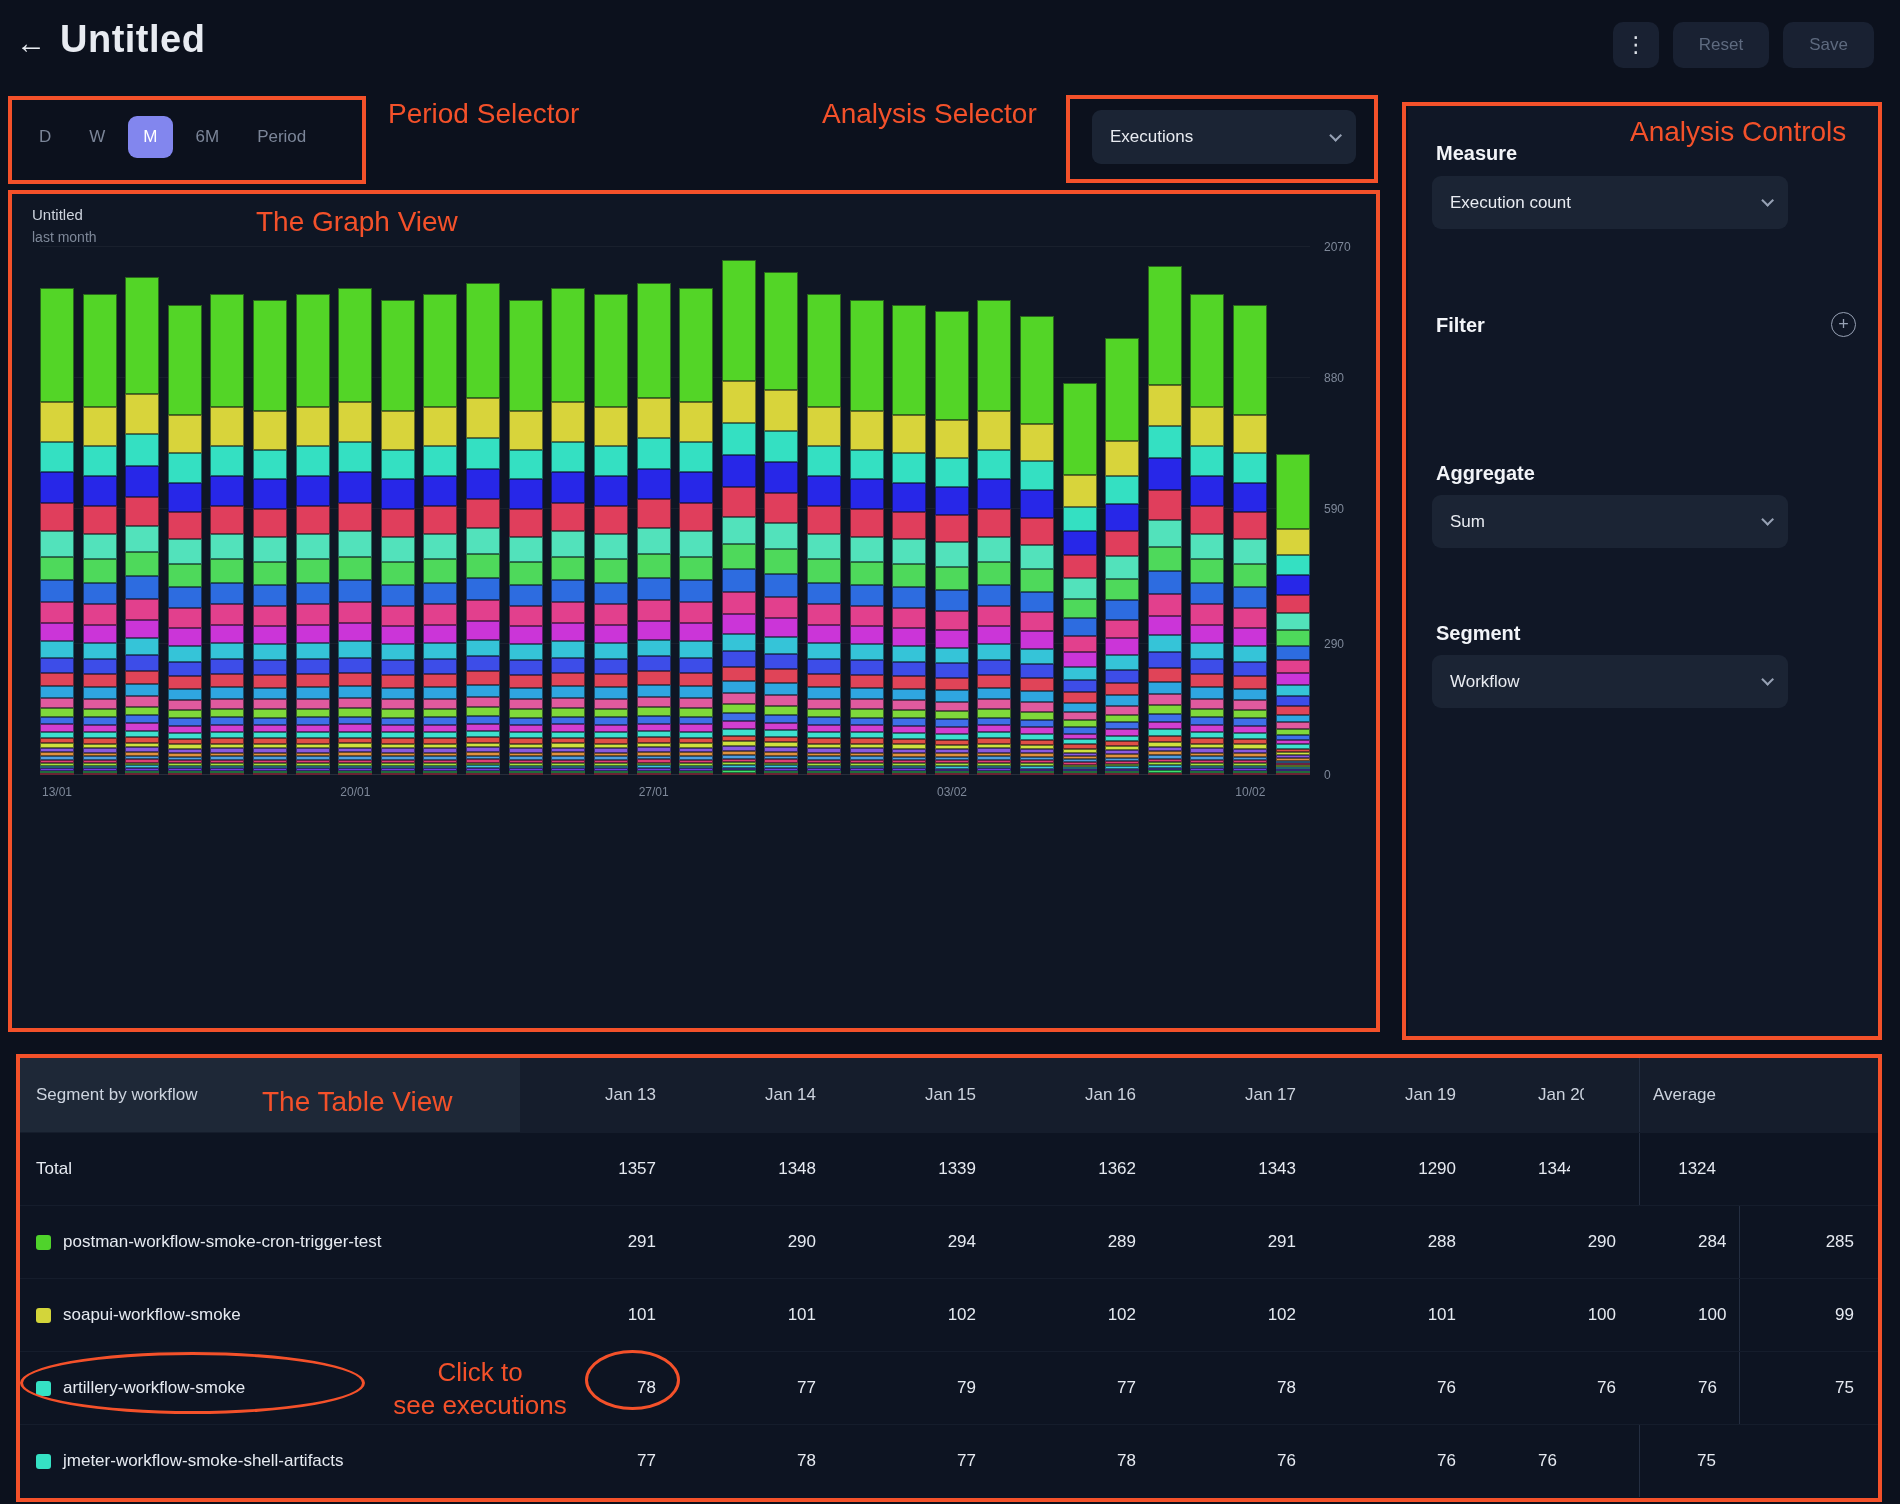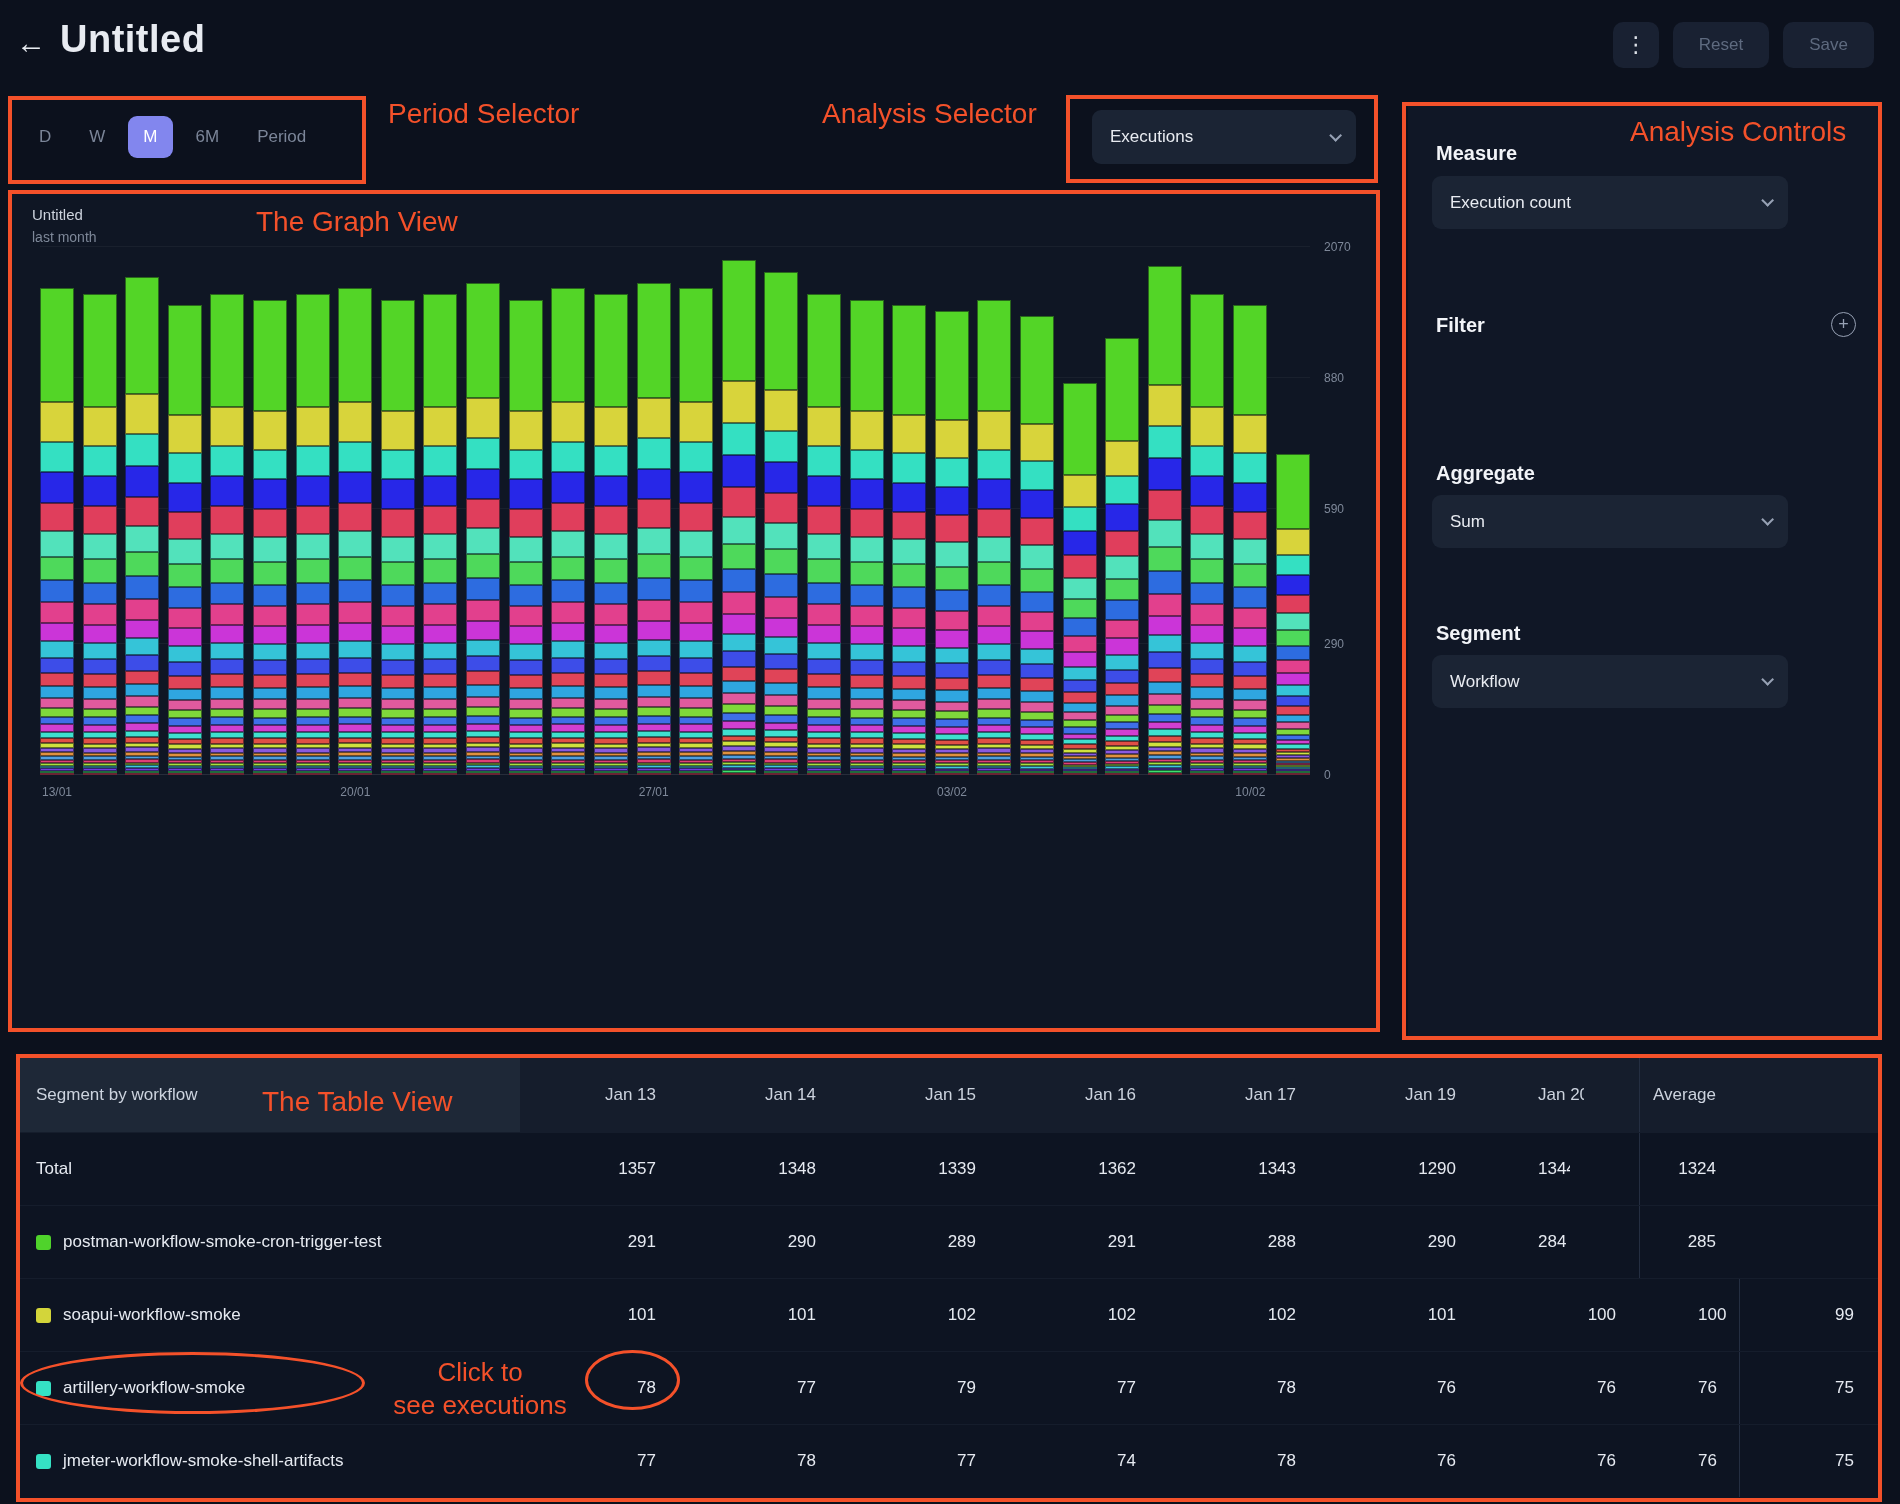--- a/index.html
+++ b/index.html
@@ -1141,20 +1141,21 @@
         </div>
         <div class="cell num">1324</div>
       </div>
       <div class="trow">
         <div class="cell name">
           <span class="swatch" style="background: rgb(79, 211, 43);"></span>
           <span>postman-workflow-smoke-cron-trigger-test</span>
         </div>
         <div class="cell num">291</div>
         <div class="cell num">290</div>
+        <div class="cell num">294</div>
         <div class="cell num">289</div>
         <div class="cell num">291</div>
         <div class="cell num">288</div>
         <div class="cell num">290</div>
         <div class="cell clip">
           <span class="clipwin w-val">284</span>
         </div>
         <div class="cell num">285</div>
       </div>
       <div class="trow">
@@ -1192,21 +1193,20 @@
         <div class="cell num">75</div>
       </div>
       <div class="trow">
         <div class="cell name">
           <span class="swatch" style="background: rgb(53, 226, 196);"></span>
           <span>jmeter-workflow-smoke-shell-artifacts</span>
         </div>
         <div class="cell num">77</div>
         <div class="cell num">78</div>
         <div class="cell num">77</div>
-        <div class="cell num">74</div>
         <div class="cell num">78</div>
         <div class="cell num">76</div>
         <div class="cell num">76</div>
         <div class="cell clip">
           <span class="clipwin w-val">76</span>
         </div>
         <div class="cell num">75</div>
       </div>
     </section>
 

